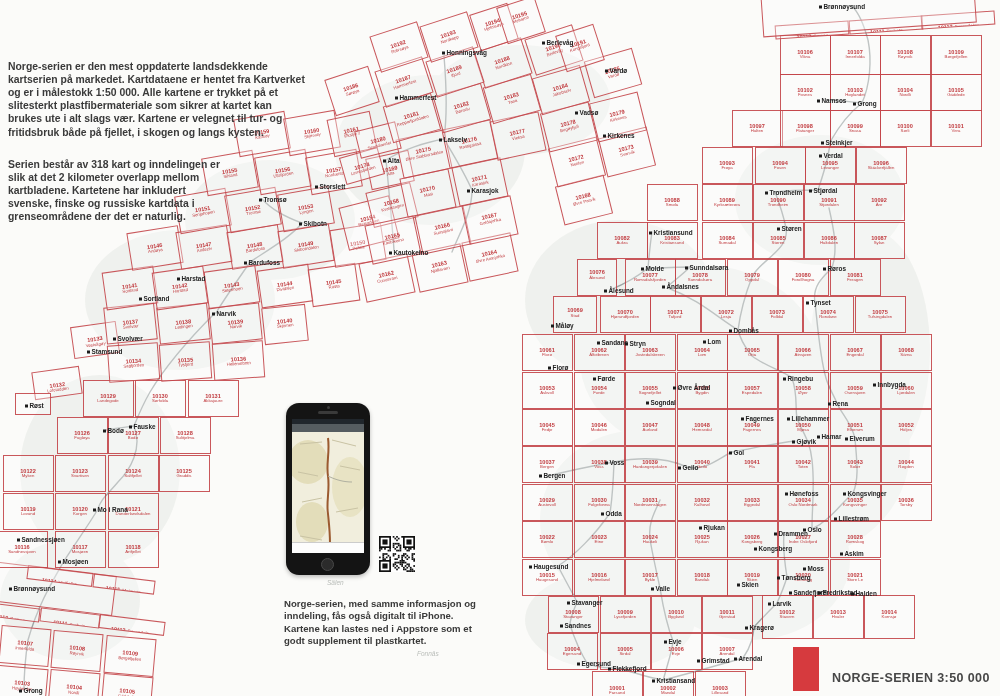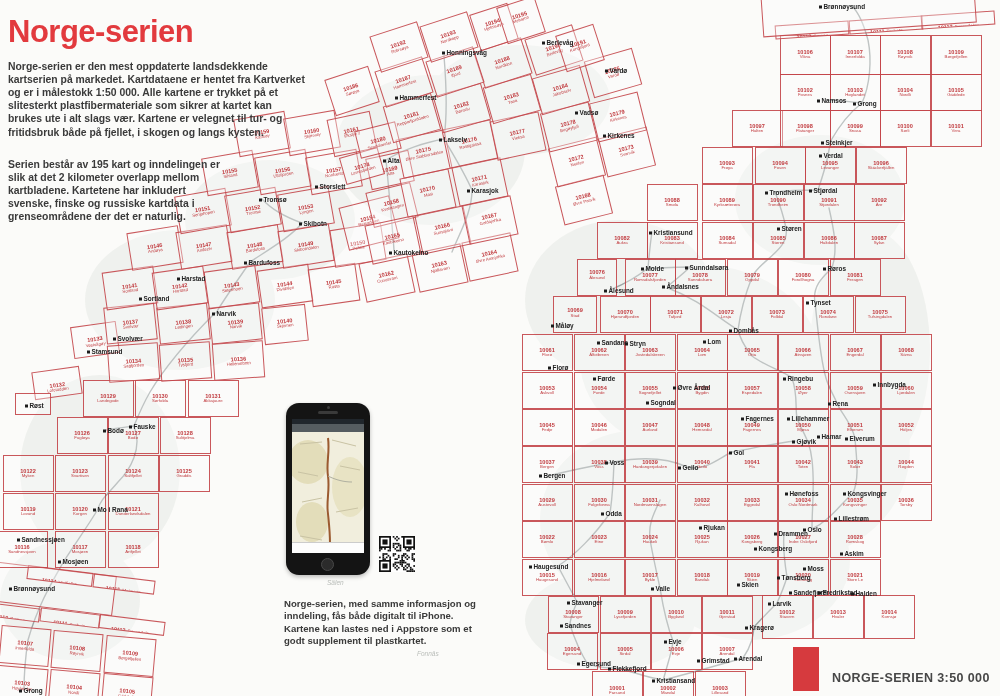--- a/index.html
+++ b/index.html
@@ -964,23 +964,22 @@
       <div class="town" style="left: 611px; top: 668px;"><span class="dot"></span>Flekkefjord</div>
       <div class="town" style="left: 700px; top: 660px;"><span class="dot"></span>Grimstad</div>
       <div class="town" style="left: 737px; top: 658px;"><span class="dot"></span>Arendal</div>
       <div class="town" style="left: 667px; top: 641px;"><span class="dot"></span>Evje</div>
       <div class="town" style="left: 654px; top: 588px;"><span class="dot"></span>Valle</div>
       <div class="town" style="left: 655px; top: 680px;"><span class="dot"></span>Kristiansand</div>
       <div class="town faint" style="left: 330px; top: 582px;">Sälen</div>
       <div class="town faint" style="left: 420px; top: 653px;">Fonnäs</div>
     </div>
 
-  <div class="title">Norge-serien</div>
   <div class="para p1">Norge-serien er den mest oppdaterte landsdekkende kartserien på markedet. Kartdataene er hentet fra Kartverket og er i målestokk 1:50 000. Alle kartene er trykket på et slitesterkt plastfibermateriale som sikrer at kartet kan brukes ute i alt slags vær. Kartene er velegnet til tur- og fritidsbruk både på fjellet, i skogen og langs kysten.</div>
-  <div class="para p2">Serien består av 195 kart og inndelingen er slik at det 2 kilometer overlapp mellom kartbladene. Kartetene har inkludert svenske, finske og russiske kartdata i grenseområdene der det er naturlig.</div>
+  <div class="para p2">Serien består av 318 kart og inndelingen er slik at det 2 kilometer overlapp mellom kartbladene. Kartetene har inkludert svenske, finske og russiske kartdata i grenseområdene der det er naturlig.</div>
 
   <div class="phone">
     <div class="speaker"></div>
     <div class="cam"></div>
     <div class="screen">
       <div class="statusbar"></div>
       <div class="navbar"></div>
       <svg width="72" height="134" style="position:absolute;left:0;top:13px;">
         <rect width="72" height="121" fill="#f1eedd"></rect>
         <ellipse cx="16" cy="30" rx="20" ry="22" fill="#e3ddba"></ellipse>
@@ -1110,18 +1109,18 @@
       <rect x="1" y="1" width="5" height="5" fill="#fff"></rect>
       <rect x="2" y="2" width="3" height="3" fill="#111"></rect>
       <rect x="14" y="0" width="7" height="7" fill="#111"></rect>
       <rect x="15" y="1" width="5" height="5" fill="#fff"></rect>
       <rect x="16" y="2" width="3" height="3" fill="#111"></rect>
       <rect x="0" y="14" width="7" height="7" fill="#111"></rect>
       <rect x="1" y="15" width="5" height="5" fill="#fff"></rect>
       <rect x="2" y="16" width="3" height="3" fill="#111"></rect>
     </svg>
 
-  <div class="caption">Norge-serien, med samme informasjon og inndeling, fås både digitalt til iPhone. Kartene kan lastes ned i Appstore som et godt supplement til plastkartet.</div>
+  <div class="caption">Norge-serien, med samme informasjon og inndeling, fås også digitalt til iPhone. Kartene kan lastes ned i Appstore som et godt supplement til plastkartet.</div>
 
   <div class="footer-block"></div>
   <div class="footer-label">NORGE-SERIEN 3:50 000</div>
 
 </div>
 
 </body></html>

